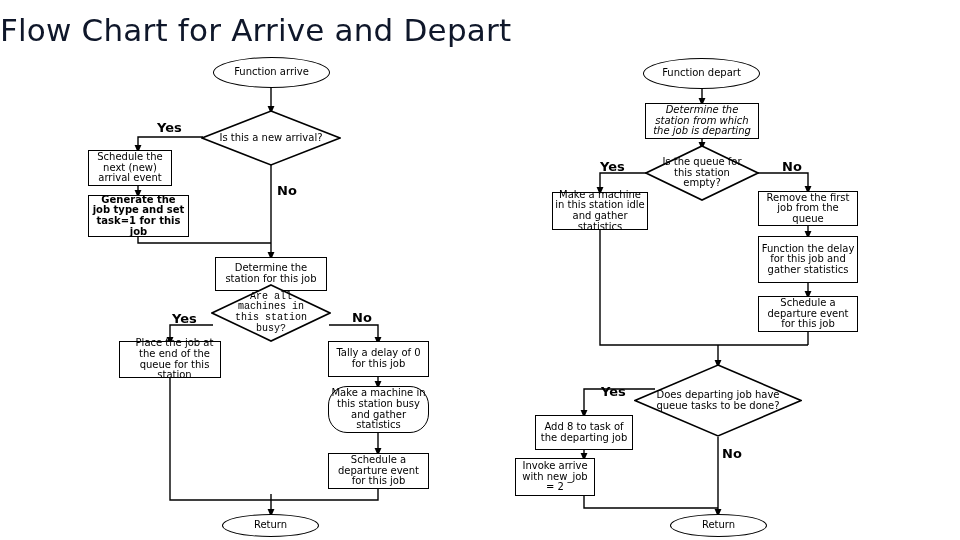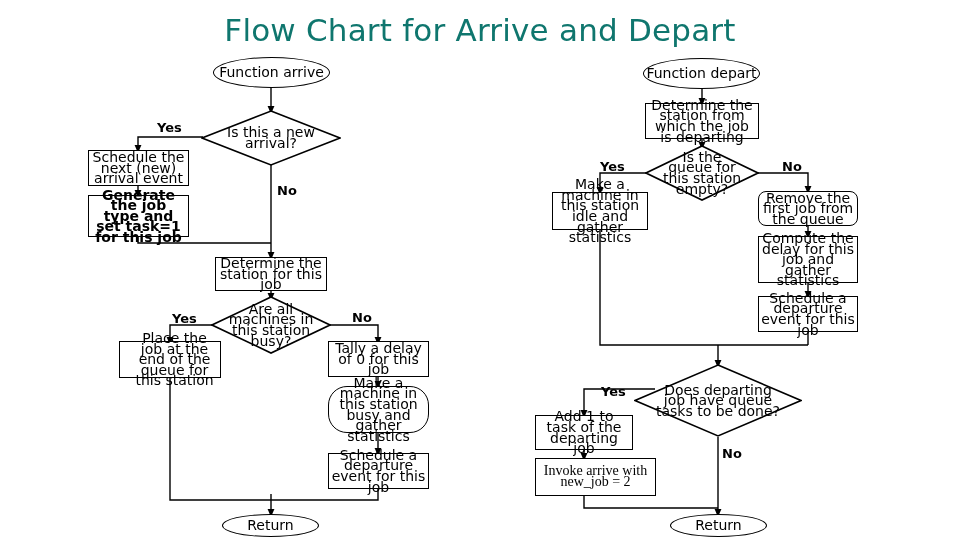--- a/index.html
+++ b/index.html
@@ -13,44 +13,44 @@
     height: 540px;
     background: #ffffff;
     overflow: hidden;
     font-family: "DejaVu Sans", sans-serif;
   }
   #title {
     position: absolute;
     left: 0;
     top: 12px;
     width: 960px;
-    text-align: center;
+    text-align: left;
     font-size: 31px;
     font-weight: normal;
-    color: #0f766e;
+    color: #0f172a;
     letter-spacing: 0.2px;
     font-family: "DejaVu Sans", sans-serif;
   }
   svg#wires {
     position: absolute;
     left: 0;
     top: 0;
     width: 960px;
     height: 540px;
     pointer-events: none;
   }
   .node {
     position: absolute;
     box-sizing: border-box;
     display: flex;
     align-items: center;
     justify-content: center;
     text-align: center;
     color: #000000;
-    font-size: 14px;
+    font-size: 10px;
     line-height: 10.6px;
     font-family: "DejaVu Sans", sans-serif;
   }
   .box {
     border: 1.4px solid #000000;
     background: #ffffff;
   }
   .box .txt { padding: 0 2px; }
   .oval {
     border: 1.4px solid #000000;
@@ -154,33 +154,33 @@
 
   <div class="node diamond" style="left:201px; top:110px; width:140px; height:56px;">
     <svg class="dmshape" viewBox="0 0 140 56" preserveAspectRatio="none">
       <polygon points="70,1 139,28 70,55 1,28" fill="#ffffff" stroke="#000000" stroke-width="1.6" vector-effect="non-scaling-stroke"></polygon>
     </svg>
     <span class="txt">Is this a new arrival?</span>
   </div>
   <div class="edgelabel" style="left:157px; top:120px;">Yes</div>
   <div class="edgelabel" style="left:277px; top:183px;">No</div>
 
-  <div class="node box" style="left:88px; top:150px; width:101px; height:36px;">
+  <div class="node box" style="left:88px; top:150px; width:84px; height:36px;">
     <span class="txt">Schedule the next (new) arrival event</span>
   </div>
 
   <div class="node box" style="left:88px; top:195px; width:101px; height:42px;font-weight:bold;">
     <span class="txt">Generate the job type and set task=1 for this job</span>
   </div>
 
   <div class="node box" style="left:215px; top:257px; width:112px; height:34px;">
     <span class="txt">Determine the station for this job</span>
   </div>
 
-  <div class="node diamond" style="left:211px; top:296px; width:120px; height:58px;">
+  <div class="node diamond" style="left:211px; top:284px; width:120px; height:58px;font-family:Liberation Mono, monospace;">
     <svg class="dmshape" viewBox="0 0 120 58" preserveAspectRatio="none">
       <polygon points="60,1 119,29 60,57 1,29" fill="#ffffff" stroke="#000000" stroke-width="1.6" vector-effect="non-scaling-stroke"></polygon>
     </svg>
     <span class="txt">Are all machines in this station busy?</span>
   </div>
   <div class="edgelabel" style="left:172px; top:311px;">Yes</div>
   <div class="edgelabel" style="left:352px; top:310px;">No</div>
 
   <div class="node box" style="left:119px; top:341px; width:102px; height:37px;padding-left:9px;">
     <span class="txt">Place the job at the end of the queue for this station</span>
@@ -199,63 +199,63 @@
   </div>
 
   <div class="node oval" style="left:222px; top:514px; width:97px; height:23px;">
     <span class="txt">Return</span>
   </div>
 
   <div class="node oval" style="left:643px; top:58px; width:117px; height:31px;">
     <span class="txt">Function depart</span>
   </div>
 
-  <div class="node box" style="left:645px; top:103px; width:114px; height:36px;">
+  <div class="node box" style="left:645px; top:103px; width:114px; height:36px;font-style:italic;">
     <span class="txt">Determine the station from which the job is departing</span>
   </div>
 
   <div class="node diamond" style="left:645px; top:145px; width:114px; height:56px;">
     <svg class="dmshape" viewBox="0 0 114 56" preserveAspectRatio="none">
       <polygon points="57,1 113,28 57,55 1,28" fill="#ffffff" stroke="#000000" stroke-width="1.6" vector-effect="non-scaling-stroke"></polygon>
     </svg>
     <span class="txt">Is the queue for this station empty?</span>
   </div>
   <div class="edgelabel" style="left:600px; top:159px;">Yes</div>
   <div class="edgelabel" style="left:782px; top:159px;">No</div>
 
   <div class="node box" style="left:552px; top:192px; width:96px; height:38px;">
     <span class="txt">Make a machine in this station idle and gather statistics</span>
   </div>
 
-  <div class="node box" style="left:758px; top:191px; width:100px; height:35px;border-radius:8px;">
+  <div class="node box" style="left:758px; top:191px; width:100px; height:35px;">
     <span class="txt">Remove the first job from the queue</span>
   </div>
 
   <div class="node box" style="left:758px; top:236px; width:100px; height:47px;">
-    <span class="txt">Compute the delay for this job and gather statistics</span>
+    <span class="txt">Function the delay for this job and gather statistics</span>
   </div>
 
   <div class="node box" style="left:758px; top:296px; width:100px; height:36px;">
     <span class="txt">Schedule a departure event for this job</span>
   </div>
 
   <div class="node diamond" style="left:634px; top:364px; width:168px; height:73px;">
     <svg class="dmshape" viewBox="0 0 168 73" preserveAspectRatio="none">
       <polygon points="84,1 167,36.5 84,72 1,36.5" fill="#ffffff" stroke="#000000" stroke-width="1.6" vector-effect="non-scaling-stroke"></polygon>
     </svg>
     <span class="txt">Does departing job have queue tasks to be done?</span>
   </div>
   <div class="edgelabel" style="left:601px; top:384px;">Yes</div>
   <div class="edgelabel" style="left:722px; top:446px;">No</div>
 
   <div class="node box" style="left:535px; top:415px; width:98px; height:35px;">
-    <span class="txt">Add 1 to task of the departing job</span>
-  </div>
-
-  <div class="node box" style="left:535px; top:458px; width:121px; height:38px;font-family:Liberation Serif, serif;">
+    <span class="txt">Add 8 to task of the departing job</span>
+  </div>
+
+  <div class="node box" style="left:515px; top:458px; width:80px; height:38px;">
     <span class="txt">Invoke arrive with new_job = 2</span>
   </div>
 
   <div class="node oval" style="left:670px; top:514px; width:97px; height:23px;">
     <span class="txt">Return</span>
   </div>
 
 </div>
 
 </body></html>

